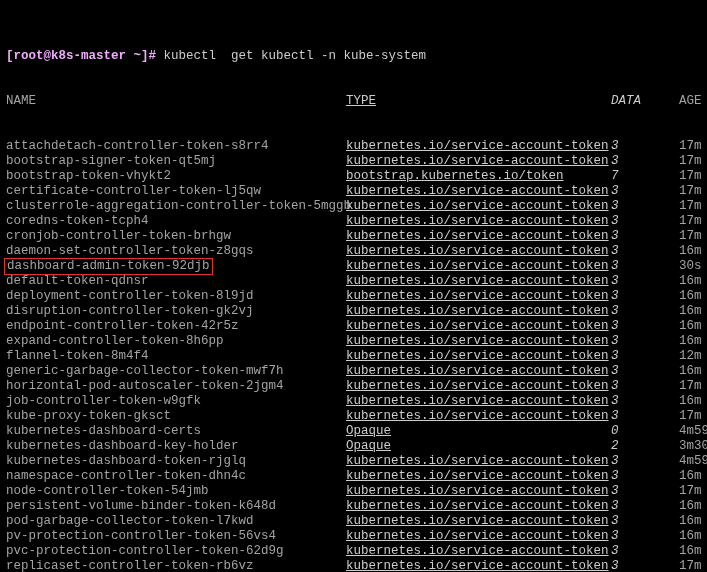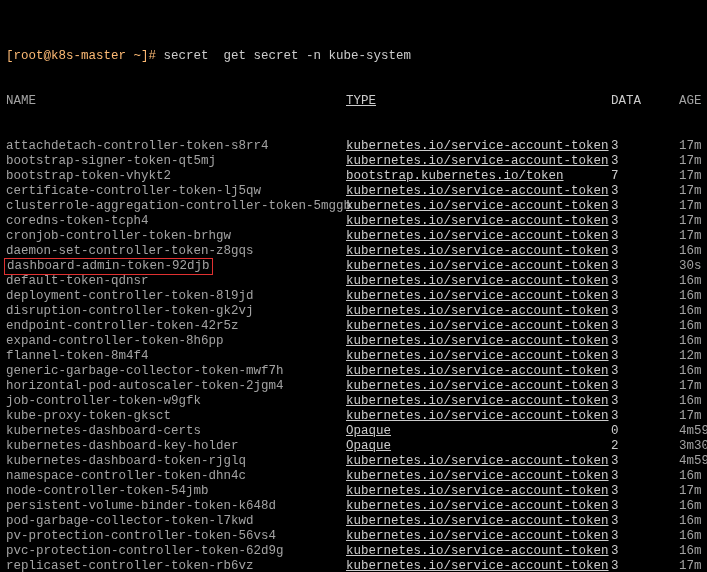--- a/index.html
+++ b/index.html
@@ -11,36 +11,36 @@
     font-size: 12.5px;
     line-height: 15px;
     width: 707px;
     height: 572px;
     overflow: hidden;
   }
   .terminal {
     padding: 4px 6px;
     white-space: pre;
   }
-  .prompt-root { color: #fdba74; }
+  .prompt-root { color: #f0abfc; font-weight: bold; }
   .prompt-cmd  { color: #ccc; }
   .hdr { color: #fff; }
   .name  { display: inline-block; width: 340px; color: #a3a3a3; }
   .type  { display: inline-block; width: 265px; color: #ccc; text-decoration: underline; }
-  .data  { display: inline-block; width: 40px;  color: #ccc; }
+  .data  { display: inline-block; width: 40px;  color: #ccc; font-style: italic; }
   .age   { display: inline-block; width: 46px;  color: #a3a3a3; margin-left: 28px; }
   .line  { display: block; }
   .highlight-box {
     border: 1.5px solid #e03131;
     padding: 0 2px;
     margin: -1px -2px;
     display: inline-block;
   }
 </style>
 </head>
 <body>
 
 <div class="terminal">
   <span class="line">
-<span class="prompt-root">[root@k8s-master ~]#</span> <span class="prompt-cmd">secret  get secret -n kube-system</span></span>
+<span class="prompt-root">[root@k8s-master ~]#</span> <span class="prompt-cmd">kubectl  get kubectl -n kube-system</span></span>
   <span class="line hdr"><span class="name">NAME</span><span class="type">TYPE</span><span class="data">DATA</span><span class="age">AGE</span></span>
   <div id="rows"><span class="line"><span class="name">attachdetach-controller-token-s8rr4</span><span class="type">kubernetes.io/service-account-token</span><span class="data">3</span><span class="age">17m</span></span><span class="line"><span class="name">bootstrap-signer-token-qt5mj</span><span class="type">kubernetes.io/service-account-token</span><span class="data">3</span><span class="age">17m</span></span><span class="line"><span class="name">bootstrap-token-vhykt2</span><span class="type">bootstrap.kubernetes.io/token</span><span class="data">7</span><span class="age">17m</span></span><span class="line"><span class="name">certificate-controller-token-lj5qw</span><span class="type">kubernetes.io/service-account-token</span><span class="data">3</span><span class="age">17m</span></span><span class="line"><span class="name">clusterrole-aggregation-controller-token-5mggb</span><span class="type">kubernetes.io/service-account-token</span><span class="data">3</span><span class="age">17m</span></span><span class="line"><span class="name">coredns-token-tcph4</span><span class="type">kubernetes.io/service-account-token</span><span class="data">3</span><span class="age">17m</span></span><span class="line"><span class="name">cronjob-controller-token-brhgw</span><span class="type">kubernetes.io/service-account-token</span><span class="data">3</span><span class="age">17m</span></span><span class="line"><span class="name">daemon-set-controller-token-z8gqs</span><span class="type">kubernetes.io/service-account-token</span><span class="data">3</span><span class="age">16m</span></span><span class="line"><span class="name"><span class="highlight-box">dashboard-admin-token-92djb</span></span><span class="type">kubernetes.io/service-account-token</span><span class="data">3</span><span class="age">30s</span></span><span class="line"><span class="name">default-token-qdnsr</span><span class="type">kubernetes.io/service-account-token</span><span class="data">3</span><span class="age">16m</span></span><span class="line"><span class="name">deployment-controller-token-8l9jd</span><span class="type">kubernetes.io/service-account-token</span><span class="data">3</span><span class="age">16m</span></span><span class="line"><span class="name">disruption-controller-token-gk2vj</span><span class="type">kubernetes.io/service-account-token</span><span class="data">3</span><span class="age">16m</span></span><span class="line"><span class="name">endpoint-controller-token-42r5z</span><span class="type">kubernetes.io/service-account-token</span><span class="data">3</span><span class="age">16m</span></span><span class="line"><span class="name">expand-controller-token-8h6pp</span><span class="type">kubernetes.io/service-account-token</span><span class="data">3</span><span class="age">16m</span></span><span class="line"><span class="name">flannel-token-8m4f4</span><span class="type">kubernetes.io/service-account-token</span><span class="data">3</span><span class="age">12m</span></span><span class="line"><span class="name">generic-garbage-collector-token-mwf7h</span><span class="type">kubernetes.io/service-account-token</span><span class="data">3</span><span class="age">16m</span></span><span class="line"><span class="name">horizontal-pod-autoscaler-token-2jgm4</span><span class="type">kubernetes.io/service-account-token</span><span class="data">3</span><span class="age">17m</span></span><span class="line"><span class="name">job-controller-token-w9gfk</span><span class="type">kubernetes.io/service-account-token</span><span class="data">3</span><span class="age">16m</span></span><span class="line"><span class="name">kube-proxy-token-gksct</span><span class="type">kubernetes.io/service-account-token</span><span class="data">3</span><span class="age">17m</span></span><span class="line"><span class="name">kubernetes-dashboard-certs</span><span class="type">Opaque</span><span class="data">0</span><span class="age">4m59s</span></span><span class="line"><span class="name">kubernetes-dashboard-key-holder</span><span class="type">Opaque</span><span class="data">2</span><span class="age">3m30s</span></span><span class="line"><span class="name">kubernetes-dashboard-token-rjglq</span><span class="type">kubernetes.io/service-account-token</span><span class="data">3</span><span class="age">4m59s</span></span><span class="line"><span class="name">namespace-controller-token-dhn4c</span><span class="type">kubernetes.io/service-account-token</span><span class="data">3</span><span class="age">16m</span></span><span class="line"><span class="name">node-controller-token-54jmb</span><span class="type">kubernetes.io/service-account-token</span><span class="data">3</span><span class="age">17m</span></span><span class="line"><span class="name">persistent-volume-binder-token-k648d</span><span class="type">kubernetes.io/service-account-token</span><span class="data">3</span><span class="age">16m</span></span><span class="line"><span class="name">pod-garbage-collector-token-l7kwd</span><span class="type">kubernetes.io/service-account-token</span><span class="data">3</span><span class="age">16m</span></span><span class="line"><span class="name">pv-protection-controller-token-56vs4</span><span class="type">kubernetes.io/service-account-token</span><span class="data">3</span><span class="age">16m</span></span><span class="line"><span class="name">pvc-protection-controller-token-62d9g</span><span class="type">kubernetes.io/service-account-token</span><span class="data">3</span><span class="age">16m</span></span><span class="line"><span class="name">replicaset-controller-token-rb6vz</span><span class="type">kubernetes.io/service-account-token</span><span class="data">3</span><span class="age">17m</span></span></div>
 </div>
 
 </body></html>

